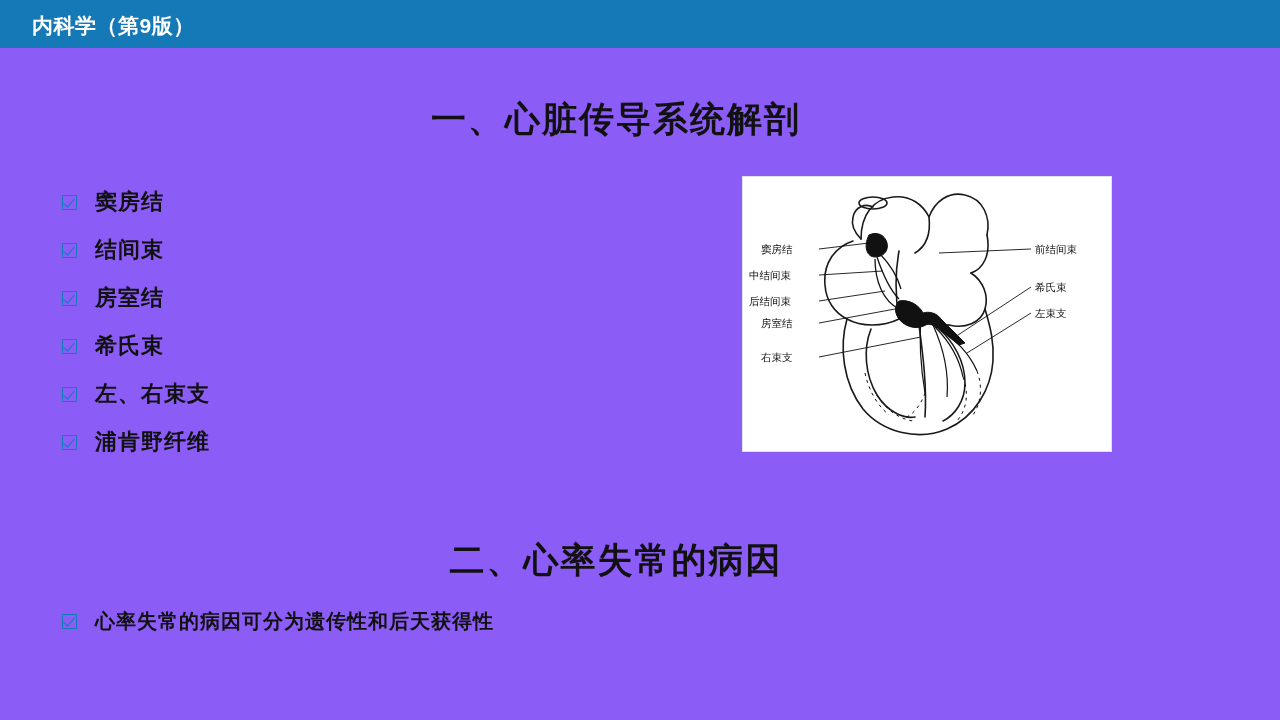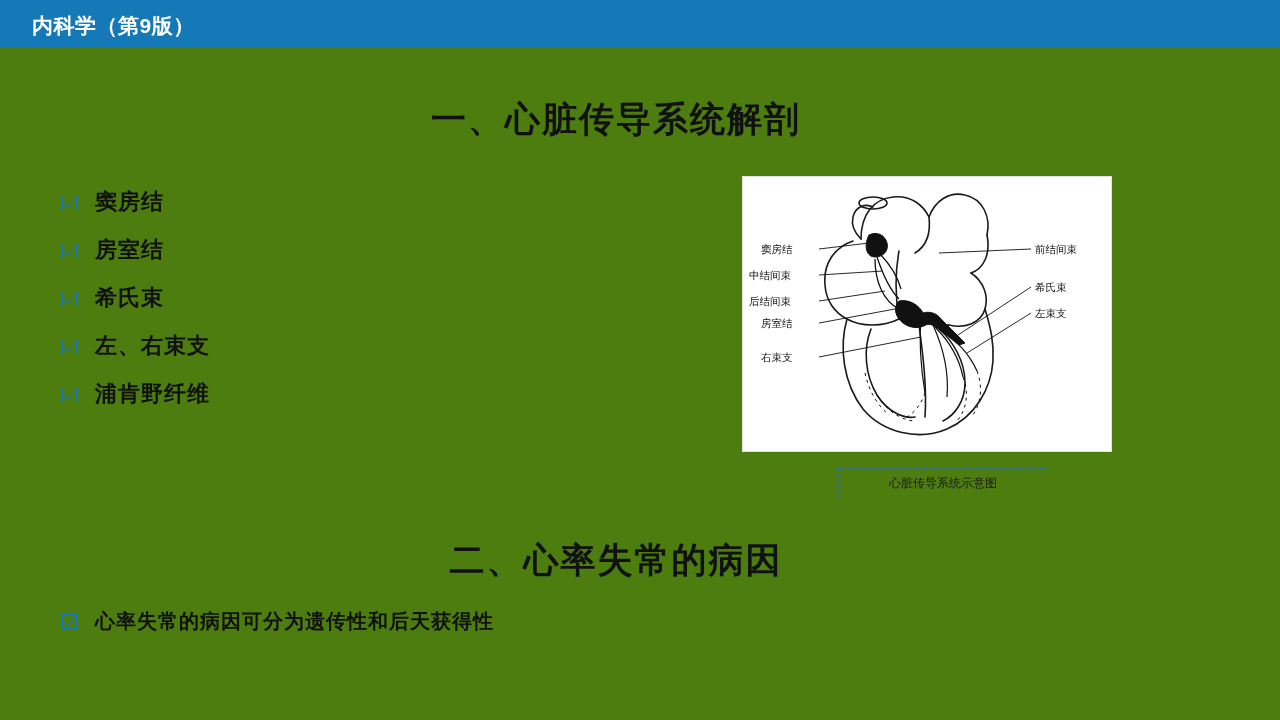--- a/index.html
+++ b/index.html
@@ -5,21 +5,21 @@
   * { box-sizing: border-box; margin: 0; padding: 0; }
   html, body {
     width: 1280px; height: 720px;
     font-family: "Liberation Sans", "DejaVu Sans", sans-serif;
     background: #ffffff;
     overflow: hidden;
   }
   .slide {
     position: relative;
     width: 1280px; height: 720px;
-    background: #4d7c0f;
+    background: #8b5cf6;
   }
   
   .header-bar {
     position: absolute; top: 0; left: 0;
     width: 1280px; height: 48px;
     background: #1579b8;
   }
   .header-title {
     position: absolute;
     left: 32px; top: 12px;
@@ -161,20 +161,24 @@
 
   <div class="section-title" id="title-1">一、心脏传导系统解剖</div>
 
   <div class="bullet-list">
     <div class="bullet-row">
       <span class="check-box"></span>
       <span class="bullet-text">窦房结</span>
     </div>
     <div class="bullet-row">
       <span class="check-box"></span>
+      <span class="bullet-text">结间束</span>
+    </div>
+    <div class="bullet-row">
+      <span class="check-box"></span>
       <span class="bullet-text">房室结</span>
     </div>
     <div class="bullet-row">
       <span class="check-box"></span>
       <span class="bullet-text">希氏束</span>
     </div>
     <div class="bullet-row">
       <span class="check-box"></span>
       <span class="bullet-text">左、右束支</span>
     </div>
@@ -257,21 +261,20 @@
       <text class="fig-label" x="6" y="128">后结间束</text>
       <text class="fig-label" x="18" y="150">房室结</text>
       <text class="fig-label" x="18" y="184">右束支</text>
 
       <text class="fig-label" x="292" y="76">前结间束</text>
       <text class="fig-label" x="292" y="114">希氏束</text>
       <text class="fig-label" x="292" y="140">左束支</text>
     </svg>
   </div>
 
-  <div class="figure-caption">心脏传导系统示意图</div>
 
   <div class="section-title" id="title-2">二、心率失常的病因</div>
 
   <div class="bottom-bullet">
     <span class="check-box"></span>
     <span class="bullet-text">心率失常的病因可分为遗传性和后天获得性</span>
   </div>
 
 
 </div>

